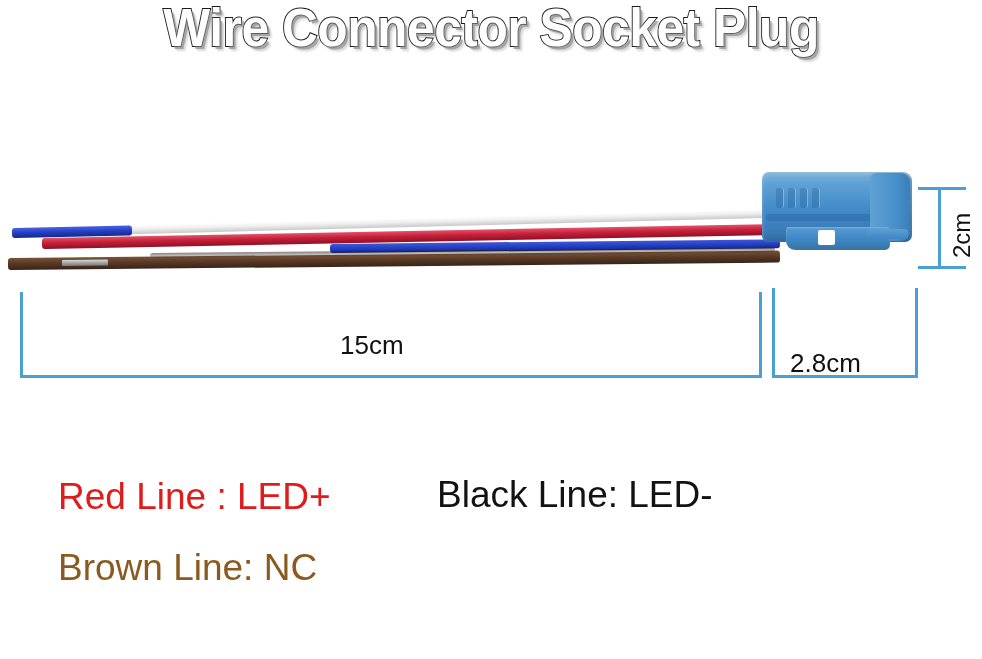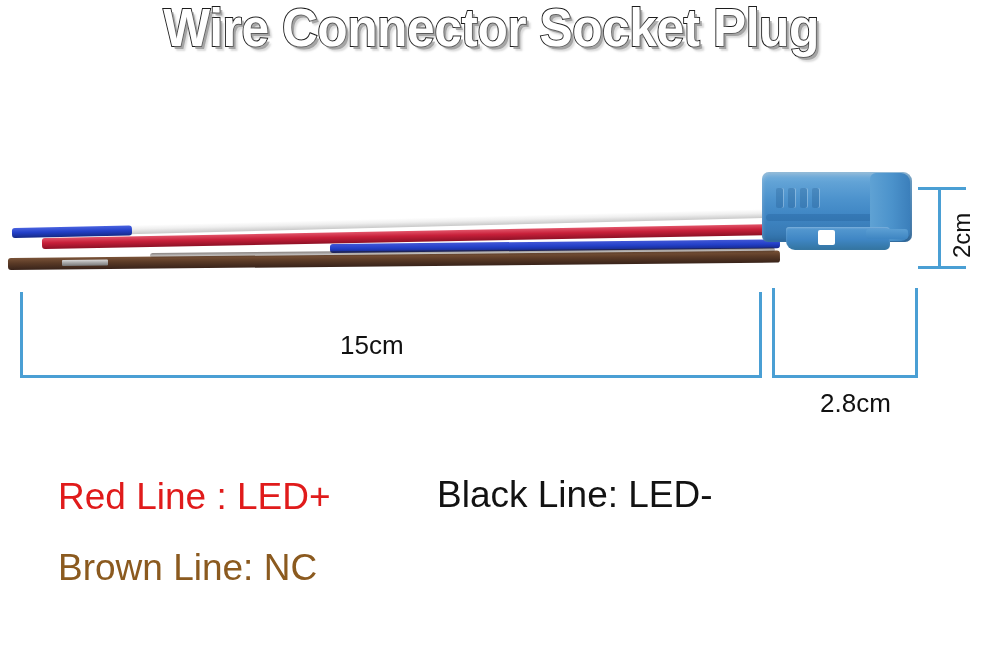--- a/index.html
+++ b/index.html
@@ -247,21 +247,21 @@
   <div class="dim-line dim-v" style="left:20px; top:292px; height:86px;"></div>
   <div class="dim-line dim-h" style="left:20px; top:375px; width:742px;"></div>
   <div class="dim-line dim-v" style="left:759px; top:292px; height:86px;"></div>
   <div class="dim-label" style="left:340px; top:330px;">15cm</div>
 </div>
 
 <div>
   <div class="dim-line dim-v" style="left:772px; top:288px; height:90px;"></div>
   <div class="dim-line dim-h" style="left:772px; top:375px; width:146px;"></div>
   <div class="dim-line dim-v" style="left:915px; top:288px; height:90px;"></div>
-  <div class="dim-label" style="left:820px; top:348px;margin-top:40px;">2.8cm</div>
+  <div class="dim-label" style="left:790px; top:348px;">2.8cm</div>
 </div>
 
 <div>
   <div class="dim-line dim-h" style="left:918px; top:187px; width:48px;"></div>
   <div class="dim-line dim-v" style="left:938px; top:187px; height:82px;"></div>
   <div class="dim-line dim-h" style="left:918px; top:266px; width:48px;"></div>
   <div class="dim-label" id="label-2cm" style="left:948px; top:258px;">2cm</div>
 </div>
 
 <div id="legend">

